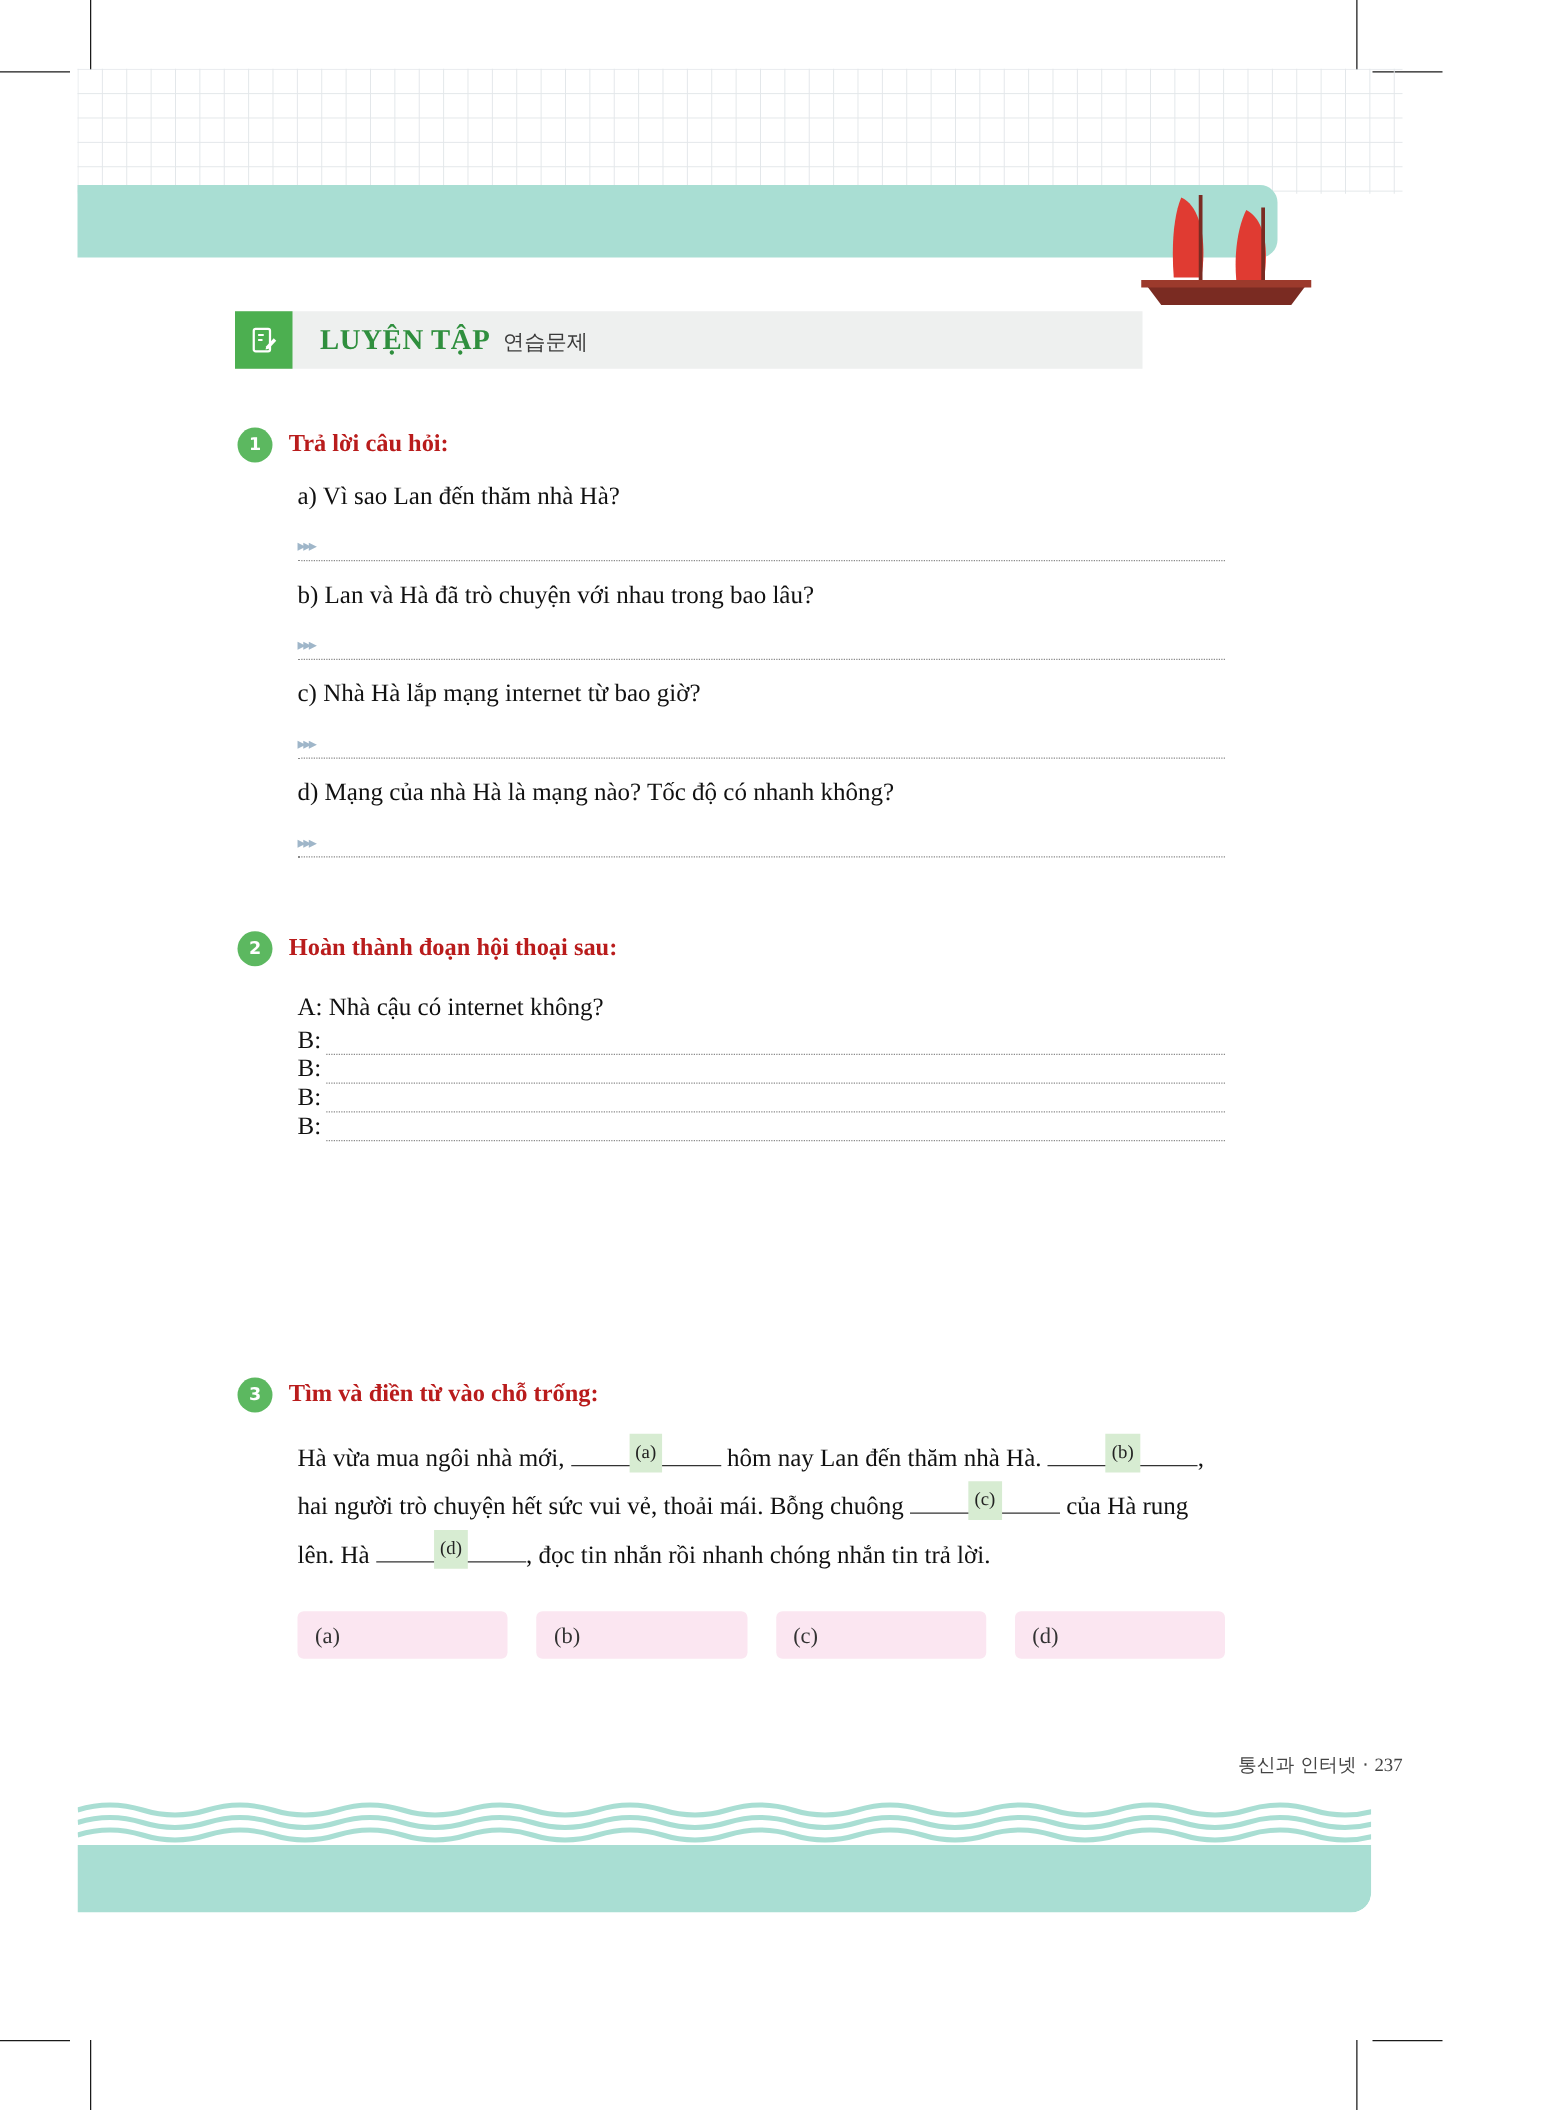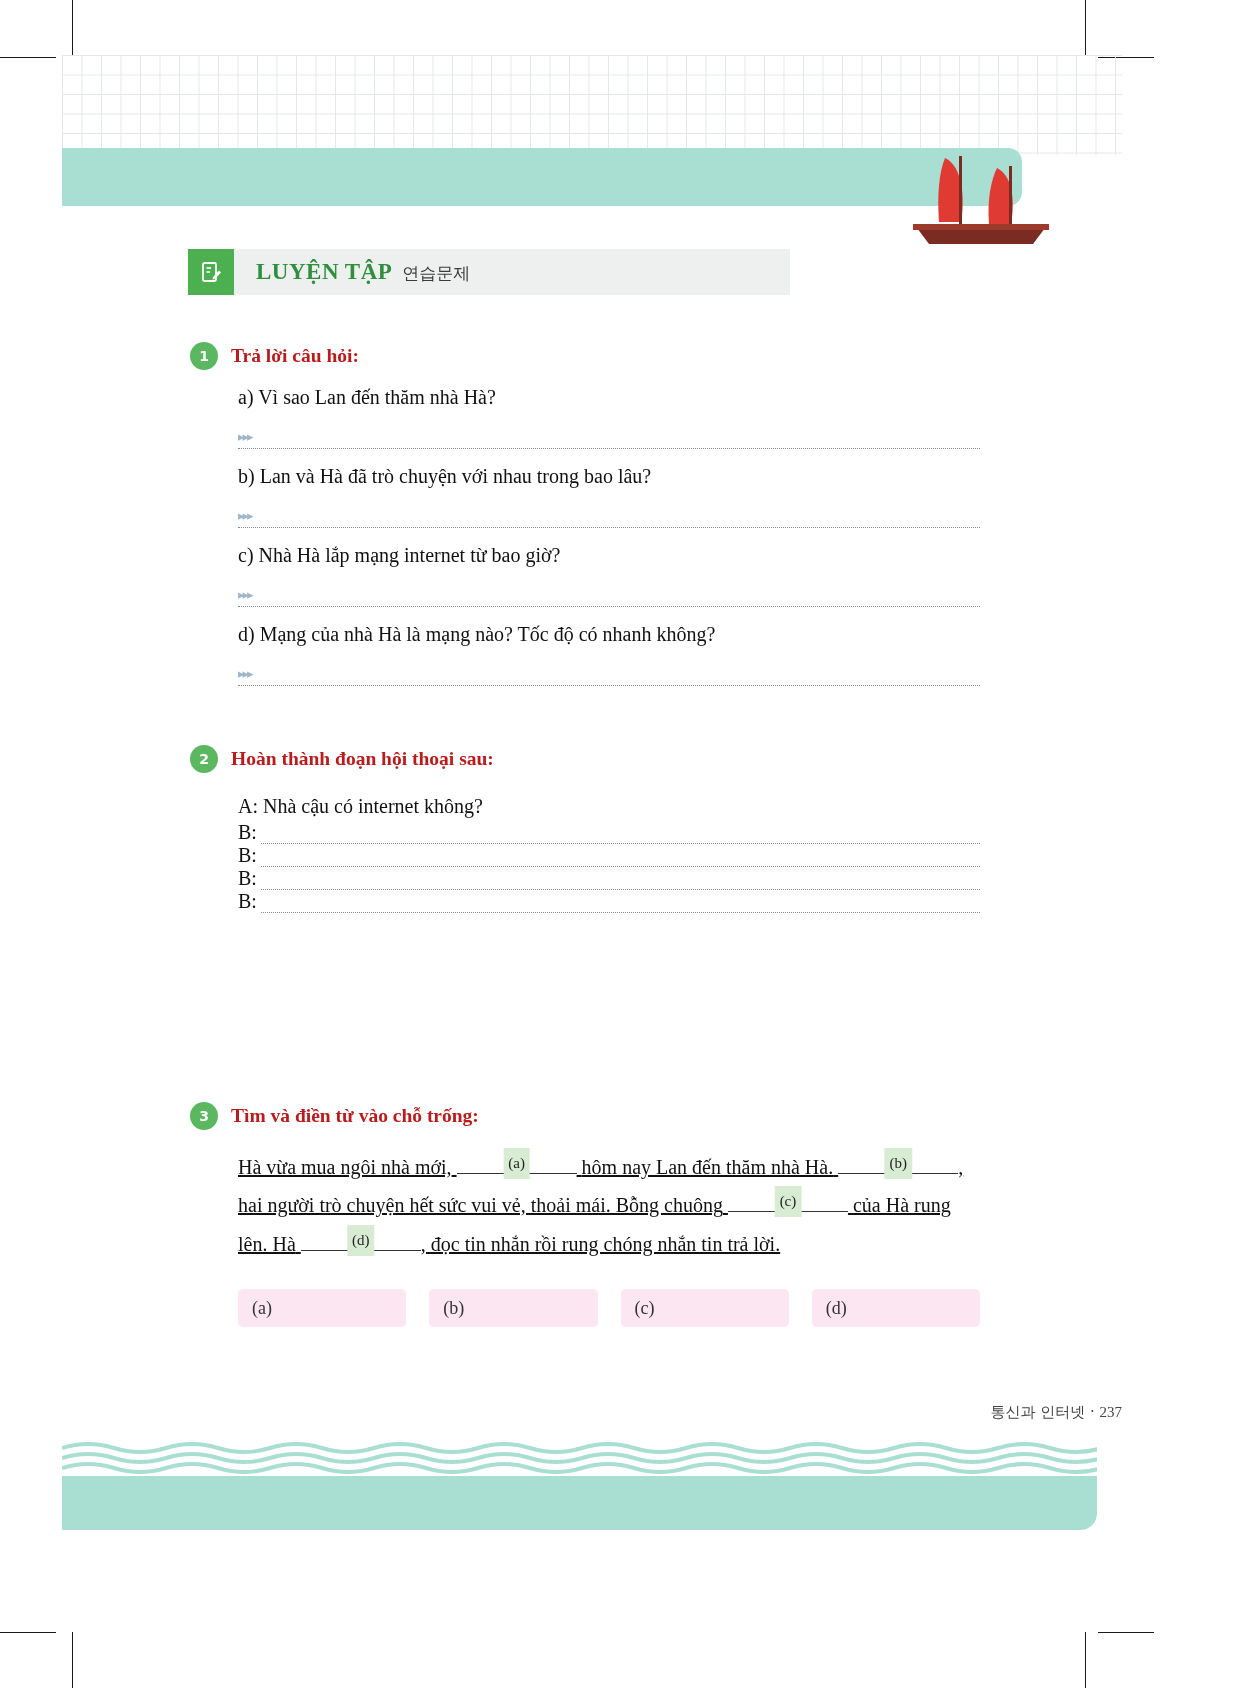--- a/index.html
+++ b/index.html
@@ -54,21 +54,21 @@
     top: 140px;
     width: 150px;
     height: 120px;
   }
 
   
   .title-bar {
     position: absolute;
     left: 188px;
     top: 249px;
-    width: 602px;
+    width: 726px;
     height: 46px;
     background: #eef0ef;
     display: flex;
     align-items: center;
   }
   .title-icon {
     width: 46px;
     height: 46px;
     background: #4caf50;
     display: flex;
@@ -167,21 +167,20 @@
     border-bottom: 1px dotted #8a8a8a;
     height: 20px;
     margin-left: 4px;
   }
 
   
   .para {
     font-size: 20px;
     color: #111;
     line-height: 1.92;
-    text-decoration: underline;
   }
   .blank {
     display: inline-block;
     position: relative;
     border-bottom: 1px solid #333;
     width: 120px;
     vertical-align: baseline;
     height: 1.05em;
   }
   .blank .tag {
@@ -360,21 +359,21 @@
   </div>
 
   <div class="q-block" style="margin-top:18px;">
     <div class="para">
       <span>Hà vừa mua ngôi nhà mới,</span>
       <span class="blank"><span class="tag">(a)</span></span>
       <span>hôm nay Lan đến thăm nhà Hà.</span>
       <span class="blank"><span class="tag">(b)</span></span><span>, hai người trò chuyện hết sức vui vẻ, thoải mái. Bỗng chuông</span>
       <span class="blank"><span class="tag">(c)</span></span>
       <span>của Hà rung lên. Hà</span>
-      <span class="blank"><span class="tag">(d)</span></span><span>, đọc tin nhắn rồi rung chóng nhắn tin trả lời.</span>
+      <span class="blank"><span class="tag">(d)</span></span><span>, đọc tin nhắn rồi nhanh chóng nhắn tin trả lời.</span>
     </div>
   </div>
 
   <div class="ans-row">
     <div class="ans-box">(a)</div>
     <div class="ans-box">(b)</div>
     <div class="ans-box">(c)</div>
     <div class="ans-box">(d)</div>
   </div>
 </div>

